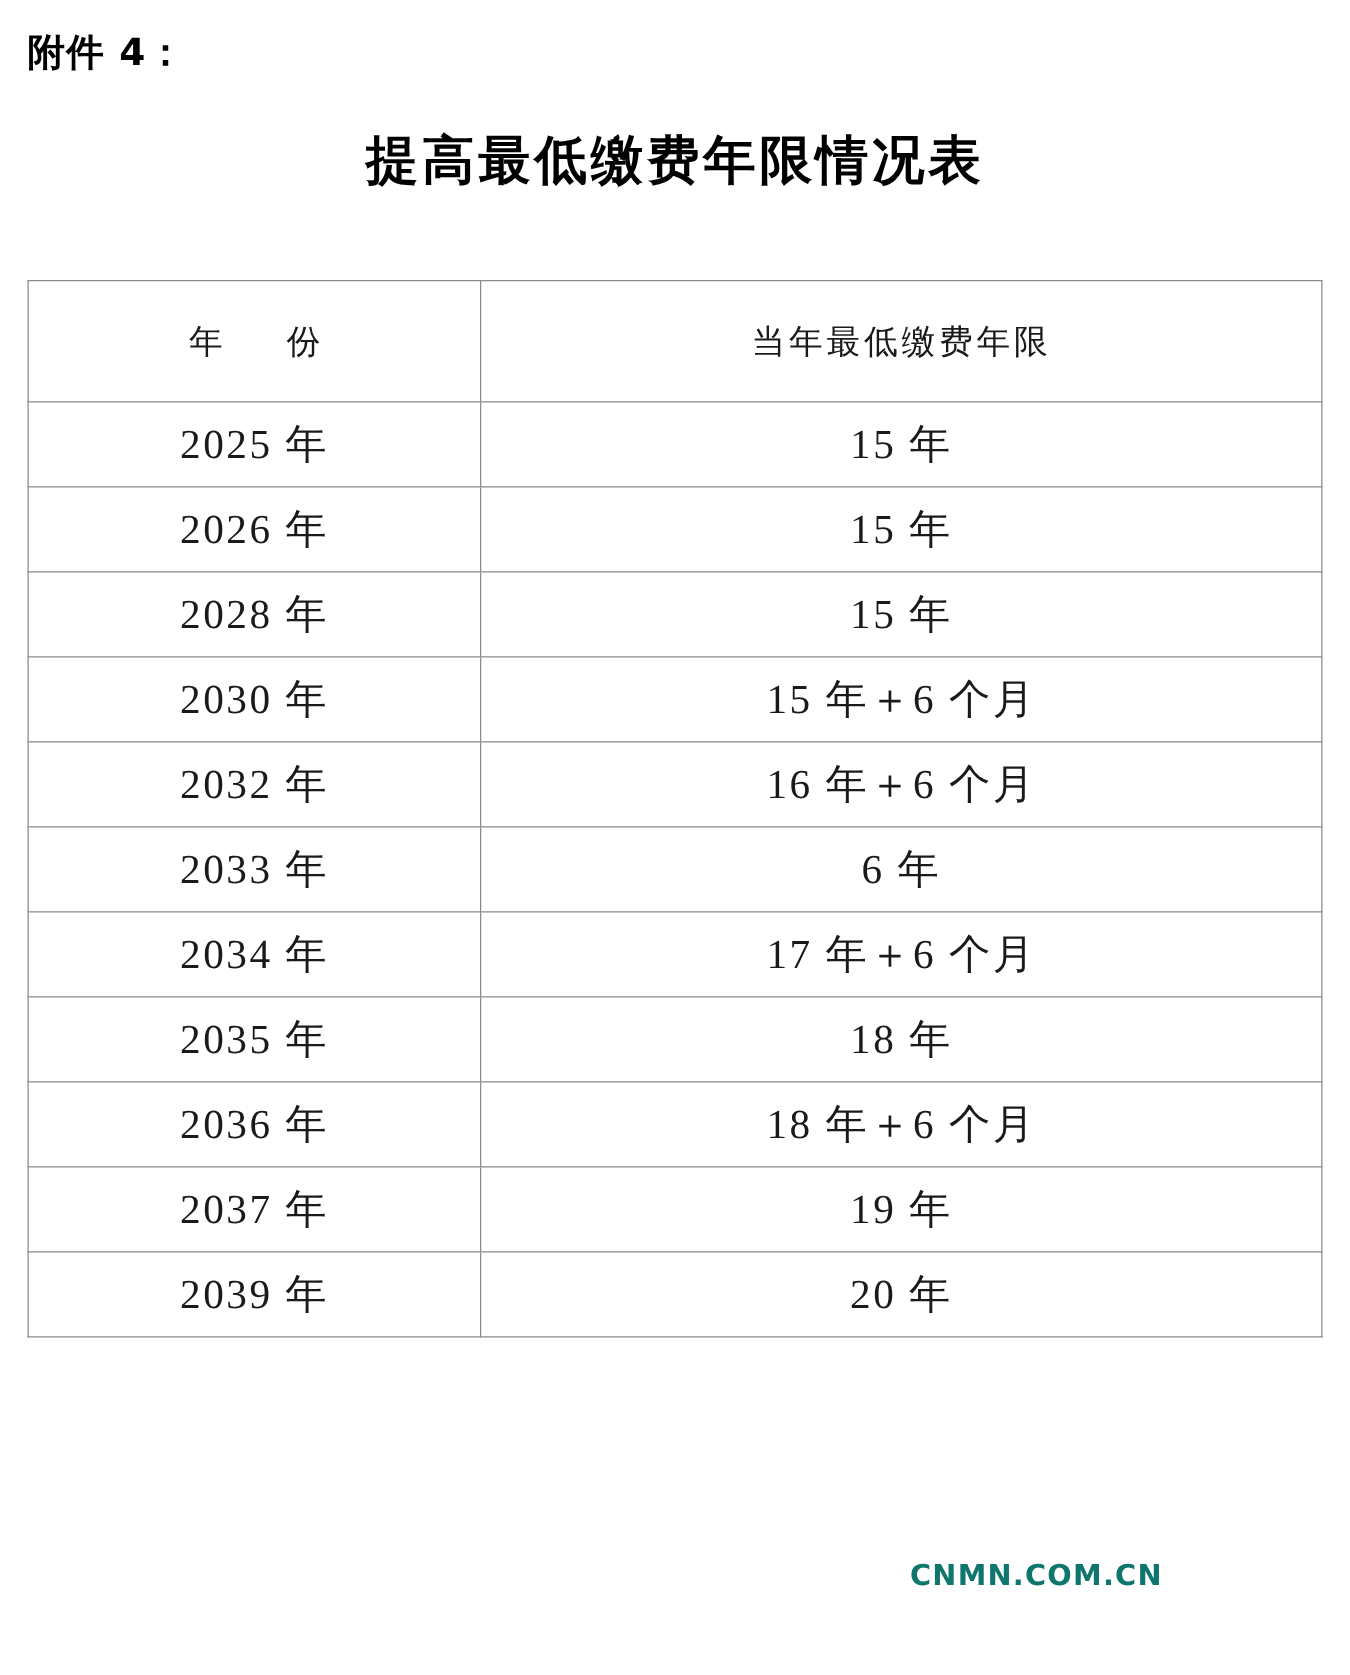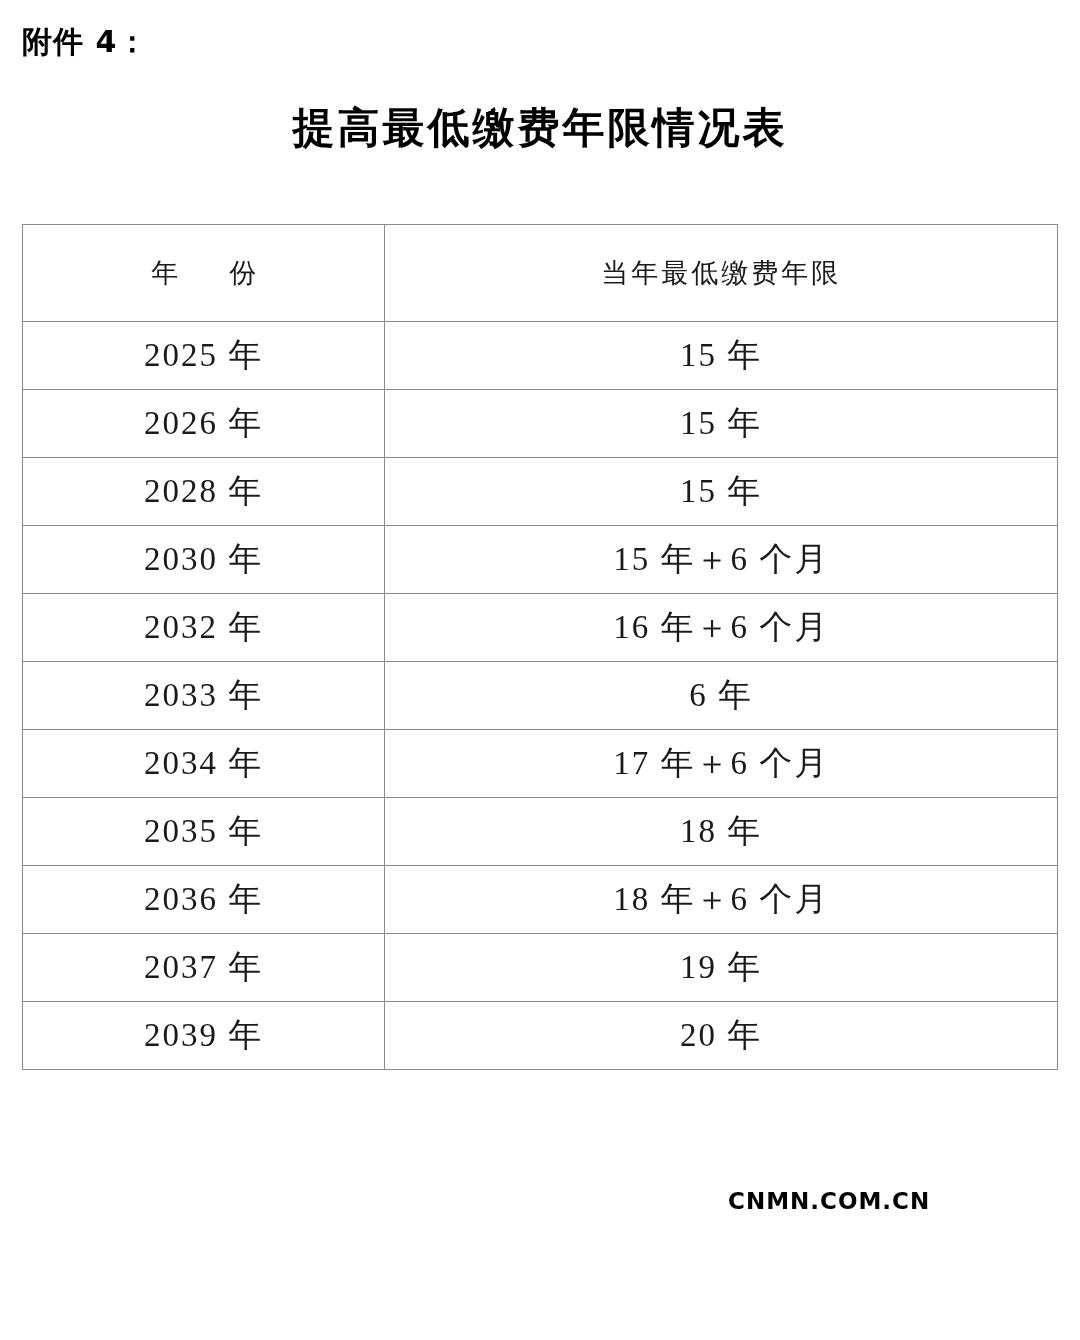--- a/index.html
+++ b/index.html
@@ -77,25 +77,25 @@
     text-indent: 12px;
   }
   table.data-table tbody td {
     height: 67px;
   }
   col.c1 { width: 35%; }
   col.c2 { width: 65%; }
   .watermark {
     position: absolute;
     left: 728px;
-    top: 1188px;
+    top: 1248px;
     font-family: "DejaVu Sans", "Liberation Sans", sans-serif;
     font-size: 23px;
     font-weight: bold;
-    color: #000000;
+    color: #0f766e;
     letter-spacing: 1px;
     pointer-events: none;
   }
 </style>
 </head>
 <body>
 
 <div class="page">
 
   <div class="attachment-label">附件 4：</div>

